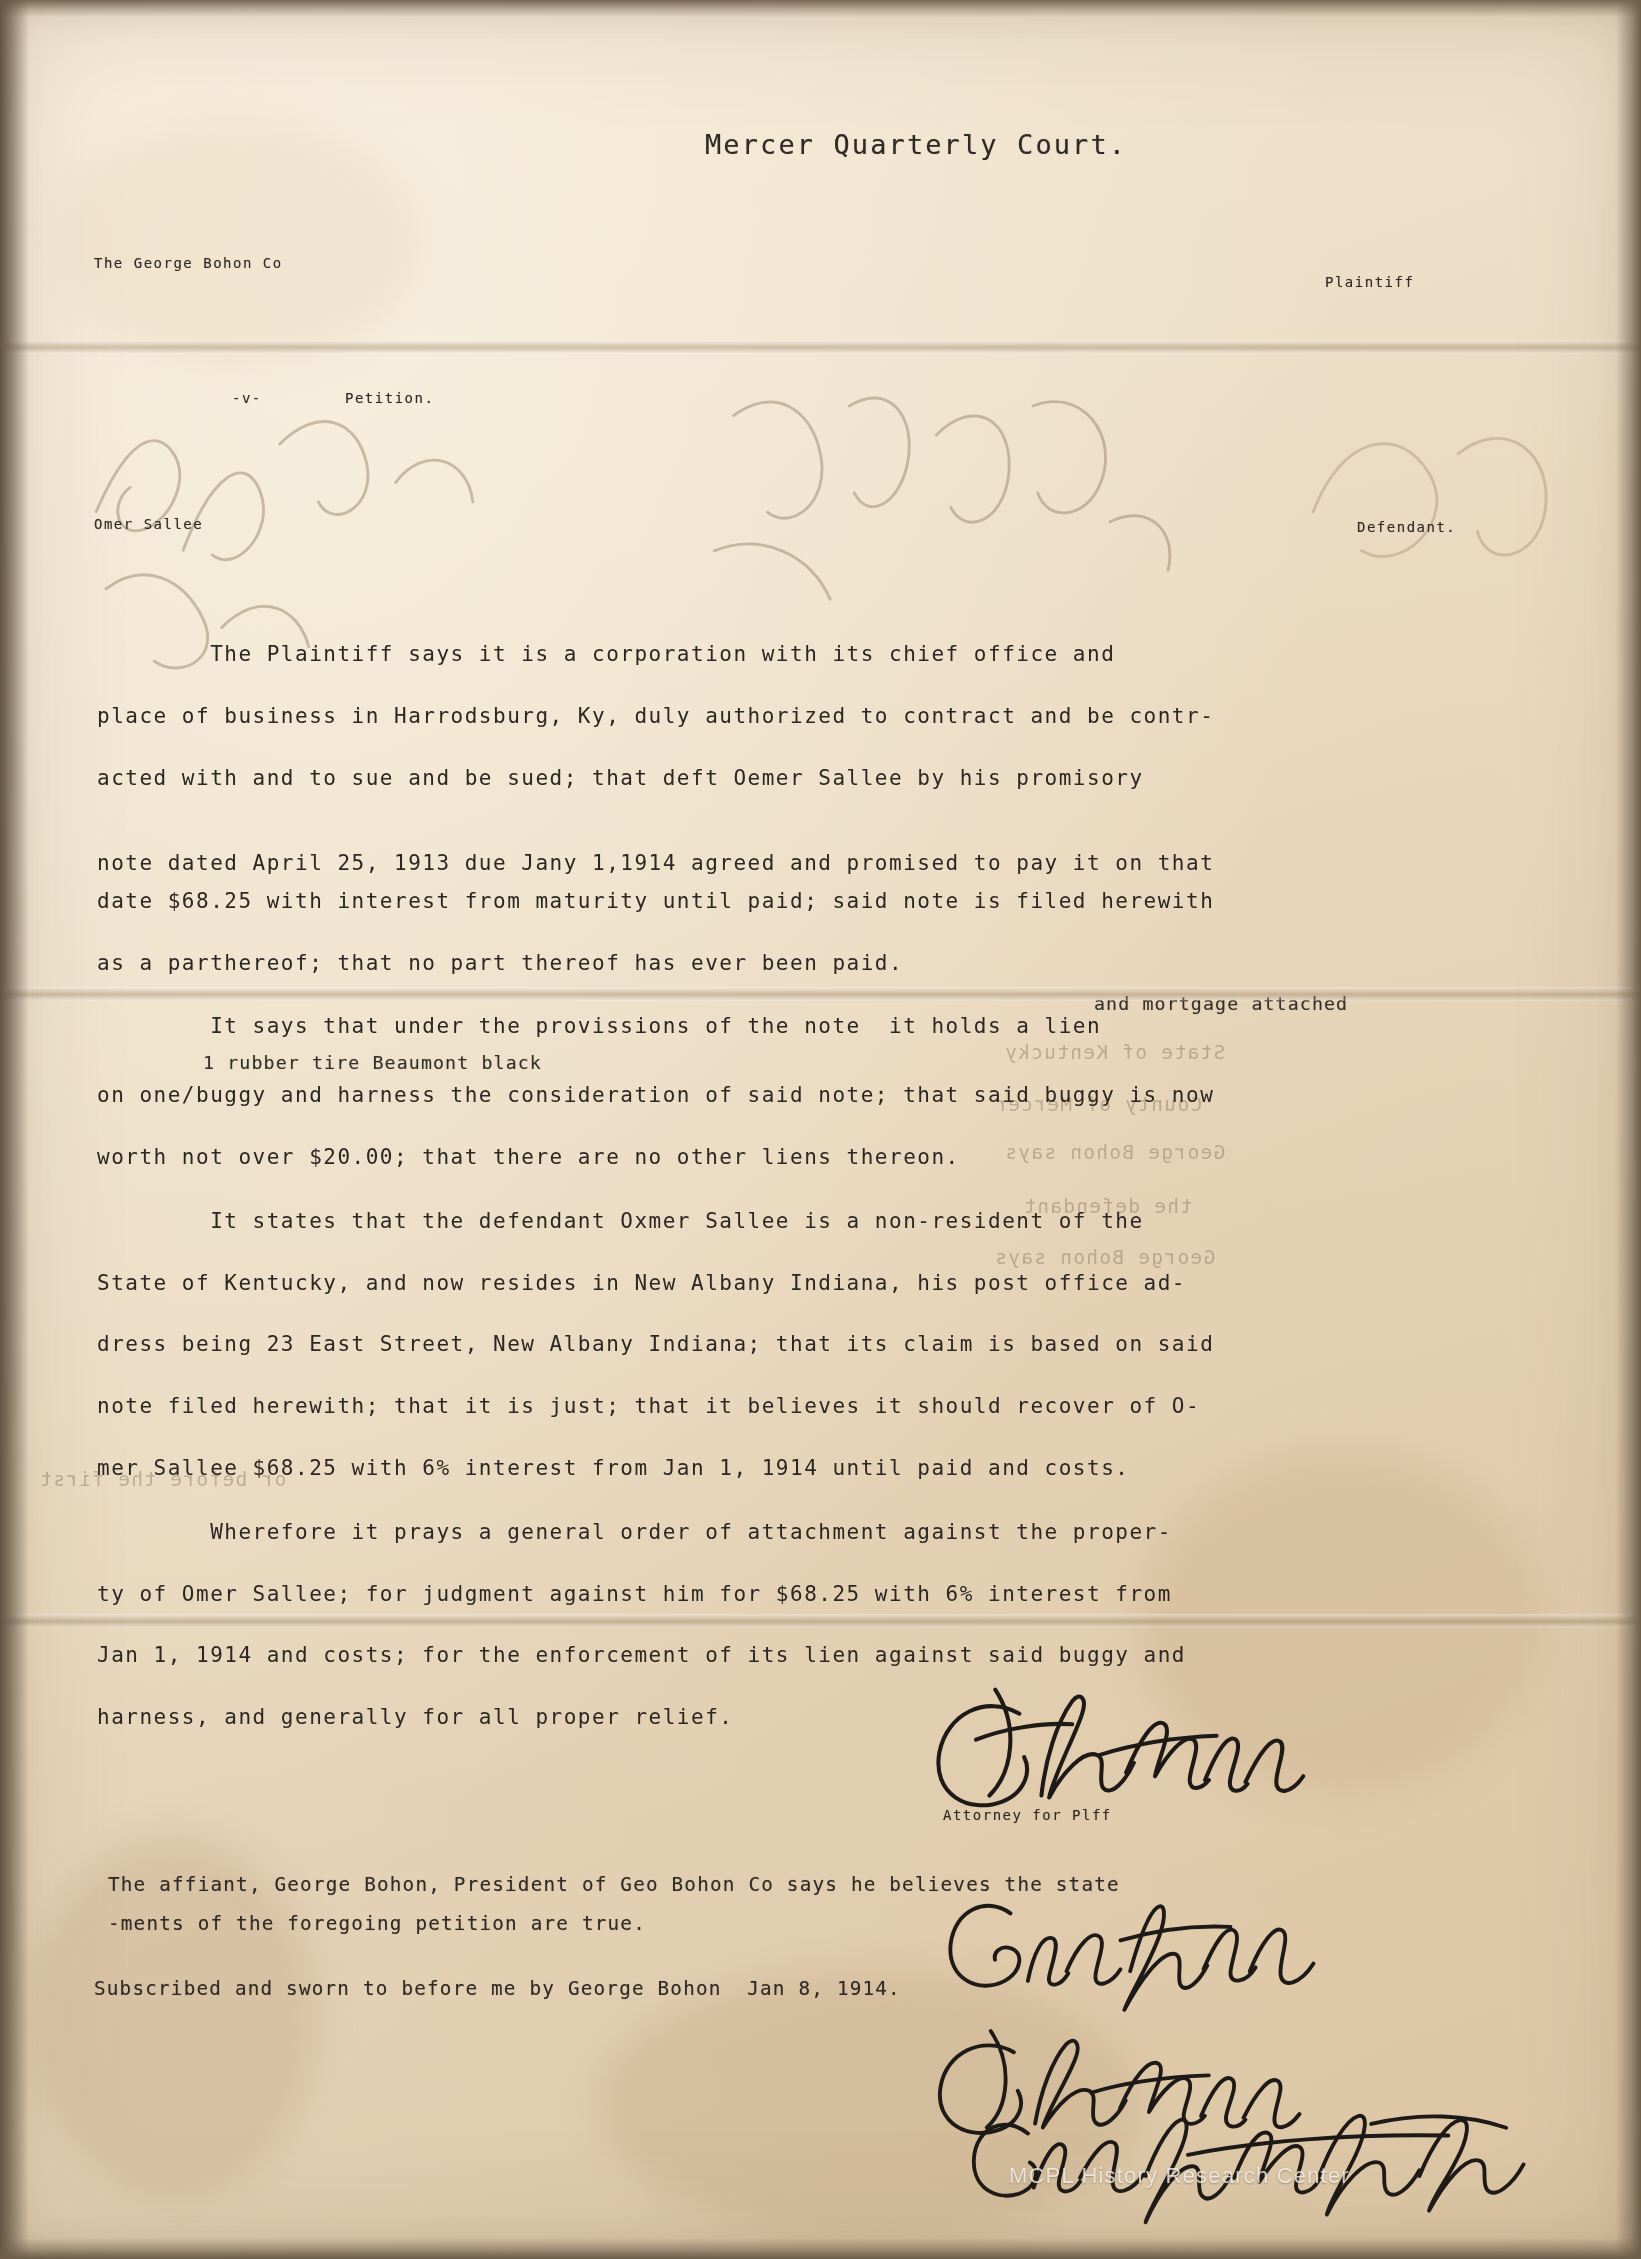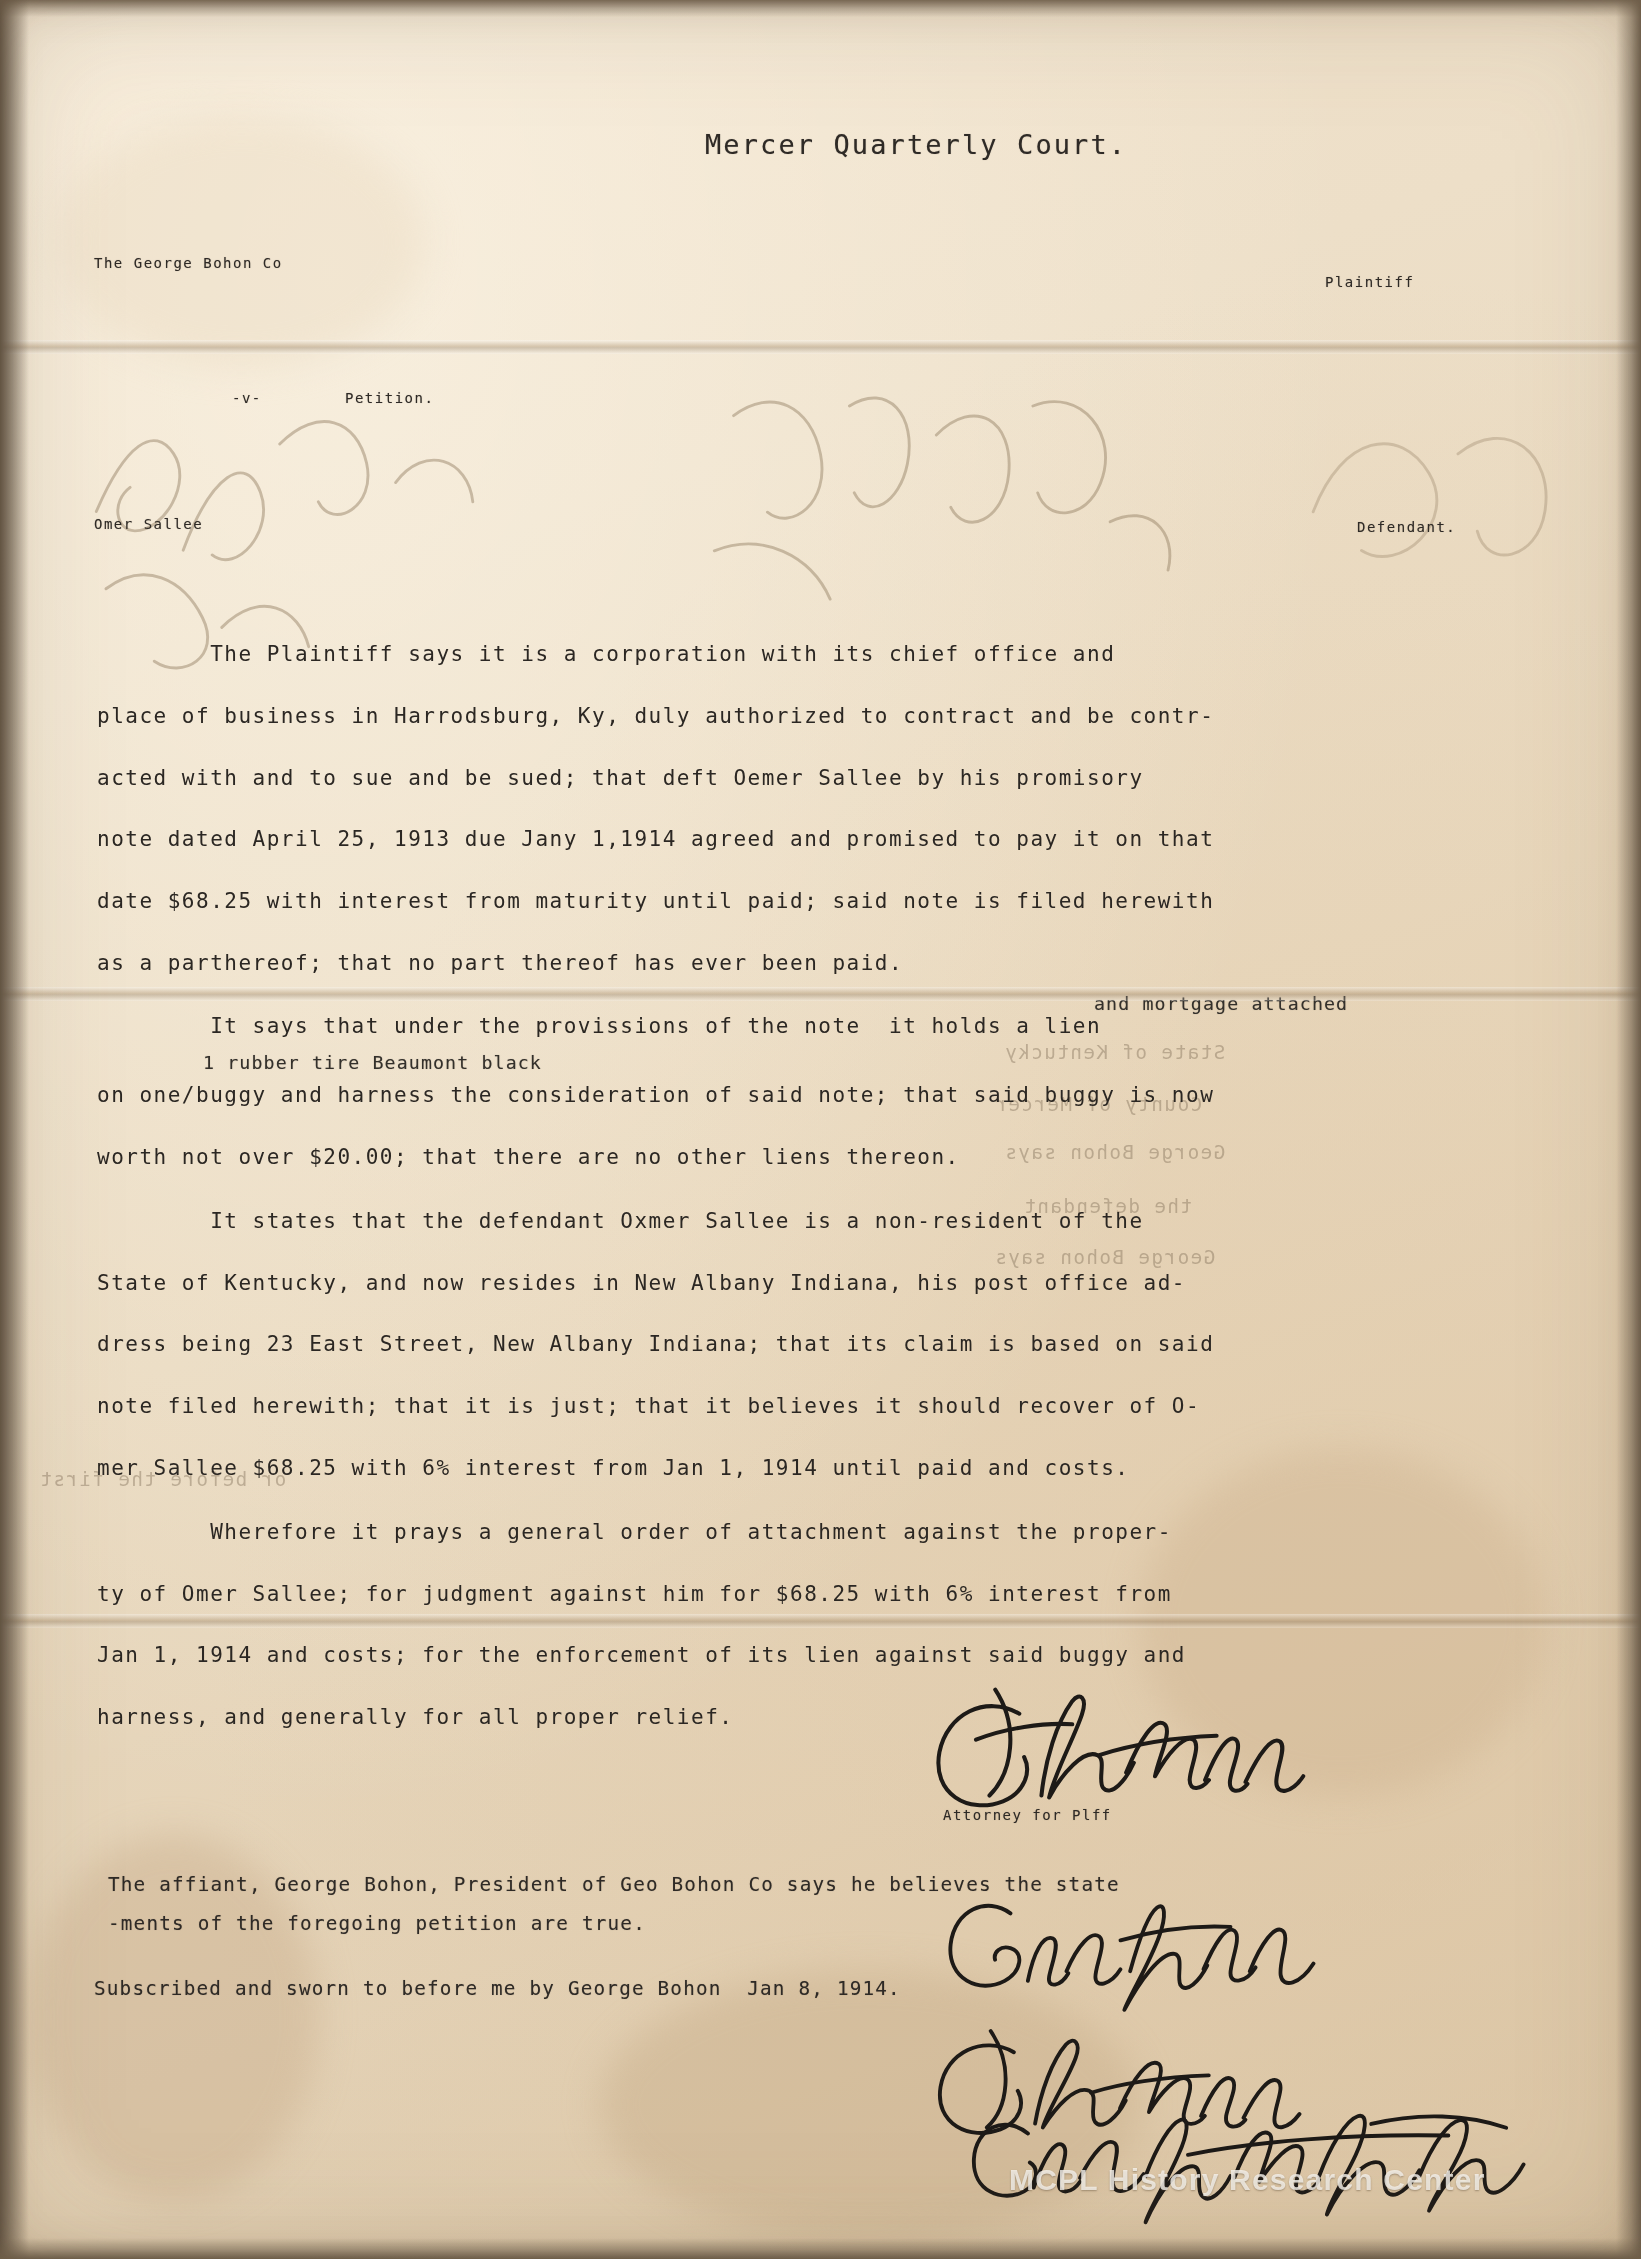--- a/index.html
+++ b/index.html
@@ -137,26 +137,25 @@
     position: absolute;
     pointer-events: none;
   }
   .sig svg { display: block; overflow: visible; }
 
   
   .watermark {
     position: absolute;
     color: rgba(250,248,242,0.80);
     font-family: "Liberation Sans", sans-serif;
-    font-size: 30px;
+    font-size: 22px;
     letter-spacing: 1.2px;
     text-shadow: 0 1px 1.9px rgba(90,75,55,0.45);
     white-space: pre;
     pointer-events: none;
-    font-weight: bold;
   }
 </style>
 </head>
 <body>
 
 <div class="page">
 
   <div class="blotch" style="left:58px; top:116px; width:367px; height:251px; background:rgba(236,222,198,0.55);"></div>
   <div class="blotch" style="left:1139px; top:1448px; width:406px; height:348px; background:rgba(205,178,142,0.40);"></div>
   <div class="blotch" style="left:599px; top:1970px; width:541px; height:270px; background:rgba(198,171,136,0.42);"></div>
@@ -203,21 +202,21 @@
 
   <div class="typed" style="left:232px; top:390px;">-v-</div>
   <div class="typed" style="left:345px; top:390px;">Petition.</div>
 
   <div class="typed" style="left:94px; top:516px;">Omer Sallee</div>
   <div class="typed" style="left:1357px; top:519px;">Defendant.</div>
 
   <div class="body-line" style="top:642px;">        The Plaintiff says it is a corporation with its chief office and</div>
   <div class="body-line" style="top:704px;">place of business in Harrodsburg, Ky, duly authorized to contract and be contr-</div>
   <div class="body-line" style="top:766px;">acted with and to sue and be sued; that deft Oemer Sallee by his promisory</div>
-  <div class="body-line" style="top:827px;">note dated April 25, 1913 due Jany 1,1914 agreed and promised to pay it on that</div>
+  <div class="body-line" style="top:851px;">note dated April 25, 1913 due Jany 1,1914 agreed and promised to pay it on that</div>
   <div class="body-line" style="top:889px;">date $68.25 with interest from maturity until paid; said note is filed herewith</div>
   <div class="body-line" style="top:951px;">as a parthereof; that no part thereof has ever been paid.</div>
 
   <div class="body-line" style="top:1014px;">        It says that under the provissions of the note  it holds a lien</div>
   <div class="typed ins" style="left:1094px; top:993px;text-align:right;">and mortgage attached</div>
   <div class="typed ins" style="left:203px; top:1052px;">1 rubber tire Beaumont black</div>
   <div class="body-line" style="top:1083px;">on one/buggy and harness the consideration of said note; that said buggy is now</div>
   <div class="body-line" style="top:1145px;">worth not over $20.00; that there are no other liens thereon.</div>
 
   <div class="body-line" style="top:1209px;">        It states that the defendant Oxmer Sallee is a non-resident of the</div>

